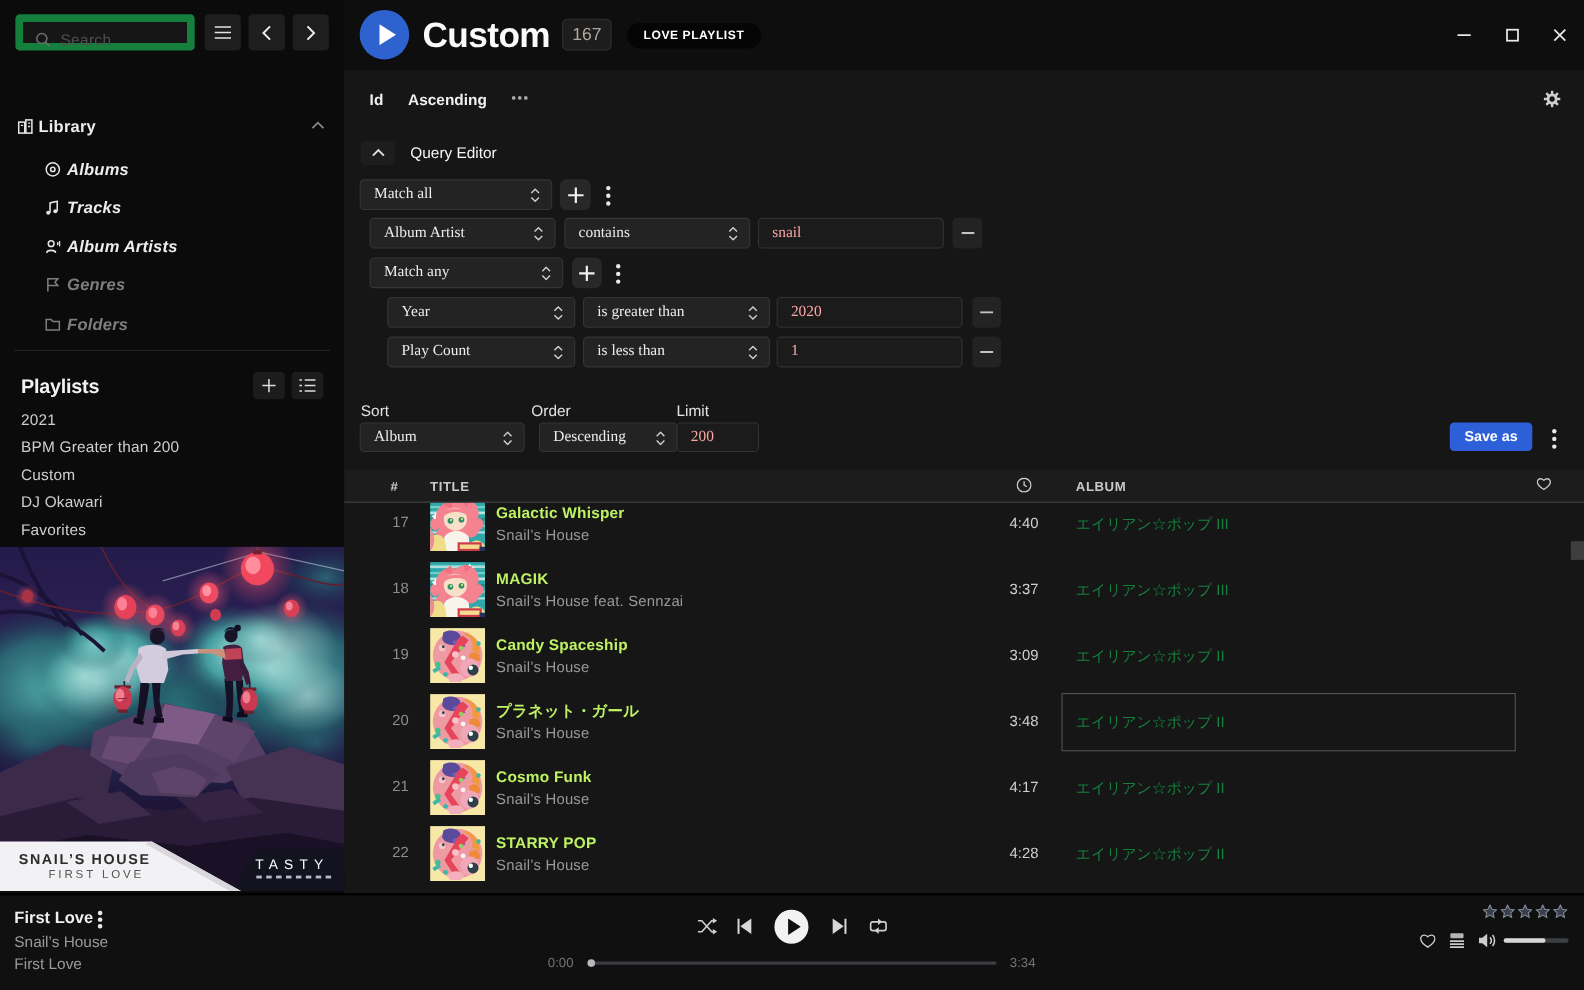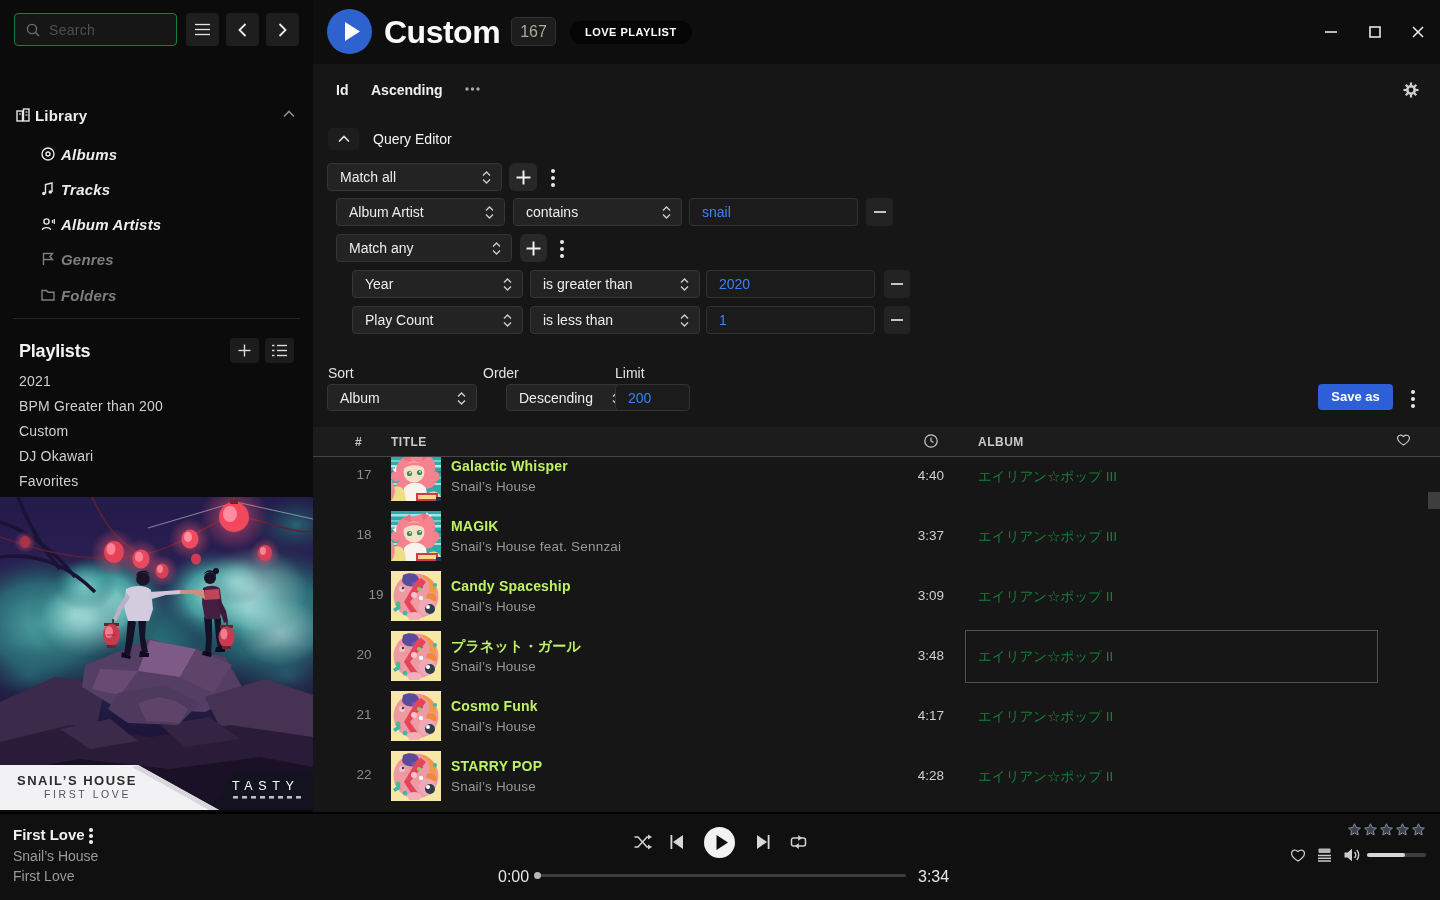--- a/index.html
+++ b/index.html
@@ -2,21 +2,21 @@
 <html><head>
 <meta charset="utf-8">
 <style>
   * { margin:0; padding:0; box-sizing:border-box; }
   html,body { width:1440px; height:900px; overflow:hidden; background:#151515; }
   body { font-family:"Liberation Sans", sans-serif; position:relative; }
   .abs { position:absolute; }
 
   
   #sidebar { left:0; top:0; width:313px; height:812px; background:#0b0b0b; }
-  #search { left:14px; top:13px; width:163px; height:33px; background:#161616; border:1px solid #15803d; border-radius:4px; }
+  #search { left:14px; top:13px; width:163px; height:33px; background:#161616; border:7px solid #15803d; border-radius:4px; }
   #search span { position:absolute; left:34px; top:8px; font-size:14px; color:#4f4f4f; letter-spacing:0.3px; }
   .sqbtn { width:33px; height:33px; top:13px; background:#1e1e1e; border-radius:4px; display:flex; align-items:center; justify-content:center; }
   .navrow { left:0; width:313px; height:30px; display:flex; align-items:center; }
   .navrow .ic { position:absolute; left:16px; width:14px; height:14px; }
   .navrow .sub-ic { left:41px; }
   .navrow .txt { position:absolute; left:35px; font-size:15px; font-weight:bold; color:#ededed; letter-spacing:0.2px;}
   .navrow .sub-txt { left:61px;font-style:italic; }
   .dim { color:#7e7e7e !important; }
   #divider1 { left:13px; top:318px; width:287px; height:1px; background:#262626; }
   #pl-title { left:19px; top:341px; font-size:18px; font-weight:bold; color:#f2f2f2; letter-spacing:-0.2px; }
@@ -29,24 +29,24 @@
   #title { left:384px; top:14px; font-size:32px; font-weight:bold; color:#fafafa; letter-spacing:-0.5px; }
   #count { left:511px; top:17px; width:45px; height:29px; background:#1d1d1d; border:1px solid #313131; border-radius:5px; text-align:center; line-height:27px; font-size:16px; color:#b0a69c; }
   #pill { left:570px; top:21px; height:23px; padding:0 15px; background:#050505; border-radius:12px; color:#fff; font-size:11px; font-weight:bold; letter-spacing:0.5px; line-height:23px; }
   .winbtn { top:24px; width:16px; height:16px; }
 
   
   #content { left:313px; top:64px; width:1127px; height:748px; background:#161616; }
   #sortbar-id { left:336px; top:82px; font-size:14px; font-weight:bold; color:#f0f0f0; }
   #sortbar-asc { left:371px; top:82px; font-size:14px; font-weight:bold; color:#f0f0f0; }
 
-  .sel, .inp, .mbtn, .pbtn { position:absolute; border-radius:4px; }
+  .sel, .inp, .mbtn, .pbtn { position:absolute; border-radius:4px;font-family:Liberation Serif, serif; }
   .sel { background:#232323; border:1px solid #353535; color:#ededed; font-size:14px; line-height:26px; padding-left:12px; }
   .sel svg { position:absolute; right:10px; top:50%; margin-top:-6px; }
-  .inp { background:#1b1b1b; border:1px solid #323232; color:#3b82f6; font-size:14px; line-height:26px; padding-left:12px; }
+  .inp { background:#1b1b1b; border:1px solid #323232; color:#fca5a5; font-size:14px; line-height:26px; padding-left:12px; }
   .mbtn { background:#232323; display:flex; align-items:center; justify-content:center; }
   .pbtn { background:#282828; border-radius:6px; display:flex; align-items:center; justify-content:center; }
   .kebab { position:absolute; width:4px; }
   .kebab i { display:block; width:4px; height:4px; border-radius:50%; background:#e8e8e8; margin-bottom:3px; }
   .lbl { position:absolute; font-size:14px; color:#e2e2e2; }
 
   #saveas { left:1318px; top:384px; width:75px; height:26px; background:#2d5fd8; border-radius:4px; color:#fff; font-size:13px; font-weight:bold; text-align:center; line-height:26px; }
 
   
   #thead { left:313px; top:427px; width:1127px; height:30px; background:#1c1c1c; border-bottom:1px solid #454545; z-index:5; }
@@ -58,21 +58,21 @@
   .talbum { position:absolute; left:978px; font-size:13.5px; color:#15803d; }
   .thumb { position:absolute; left:78px; width:50px; height:50px; }
   #selcell { left:965px; top:630px; width:413px; height:53px; border:1px solid #525252; }
 
   
   #pbar { left:0; top:812px; width:1440px; height:88px; background:#101010; border-top:2px solid #000; }
   #pb-t1 { left:13px; top:826px; font-size:15px; font-weight:bold; color:#f0f0f0; }
   #pb-t2 { left:13px; top:848px; font-size:14px; color:#9a9a9a; }
   #pb-t3 { left:13px; top:868px; font-size:14px; color:#9a9a9a; }
   #pb-play { left:704px; top:827px; width:31px; height:31px; border-radius:50%; background:#f2f2f2; }
-  .ptime { position:absolute; font-size:16px; color:#e5e5e5; }
+  .ptime { position:absolute; font-size:12px; color:#737373; }
   #prog { left:535px; top:874px; width:371px; height:3px; border-radius:2px; background:#3a3d41; }
   #prog-thumb { left:534px; top:872px; width:7px; height:7px; border-radius:50%; background:#b8b8b8; }
   #vol { left:1367px; top:853px; width:59px; height:4px; border-radius:2px; background:#3c4043; }
   #vol-fill { left:1367px; top:853px; width:38px; height:4px; border-radius:2px; background:#d6d6d6; }
 </style>
 </head>
 <body>
 
 <div id="sidebar" class="abs">
   <div id="search" class="abs">
@@ -477,21 +477,21 @@
 
 <div class="lbl abs" style="left:328px;top:365px">Sort</div>
 <div class="lbl abs" style="left:483px;top:365px">Order</div>
 <div class="lbl abs" style="left:615px;top:365px">Limit</div>
 <div class="sel abs" style="left:327px;top:384px;width:150px;height:27px">Album
   <svg width="9" height="13" viewBox="0 0 9 13">
       <path d="M1 4.5 L4.5 1 L8 4.5" fill="none" stroke="#cfcfcf" stroke-width="1.3"></path>
       <path d="M1 8.5 L4.5 12 L8 8.5" fill="none" stroke="#cfcfcf" stroke-width="1.3"></path>
     </svg>
 </div>
-<div class="sel abs" style="left:506px;top:384px;width:126px;height:27px">Descending
+<div class="sel abs" style="left:490px;top:384px;width:126px;height:27px">Descending
   <svg width="9" height="13" viewBox="0 0 9 13">
       <path d="M1 4.5 L4.5 1 L8 4.5" fill="none" stroke="#cfcfcf" stroke-width="1.3"></path>
       <path d="M1 8.5 L4.5 12 L8 8.5" fill="none" stroke="#cfcfcf" stroke-width="1.3"></path>
     </svg>
 </div>
 <div class="inp abs" style="left:615px;top:384px;width:75px;height:27px">200</div>
 <div id="saveas" class="abs">Save as</div>
 <div class="kebab abs" style="left:1411px;top:390px">
     <i></i>
     <i></i>
@@ -578,21 +578,21 @@
       <path d="M35 44 C40 38 48 40 50 46 V50 H36 Z" fill="#f0dd8a"></path>
       <path d="M0 28 C6 38 4 46 0 50 Z" fill="#ef8a96"></path>
       <rect x="25" y="42" width="22" height="8" fill="#cf3b4a"></rect>
       <rect x="27" y="44" width="18" height="4" fill="#f5d98f"></rect>
       <rect x="45" y="46" width="5" height="4" fill="#22325e"></rect>
     </svg>
     <div class="ttitle" style="top:72px">MAGIK</div>
     <div class="tartist" style="top:93px">Snail’s House feat. Sennzai</div>
     <div class="tdur" style="left:571px;top:82px">3:37</div>
     <div class="talbum" style="left:665px;top:82px">エイリアン☆ポップ III</div>
-    <div class="rownum" style="left:48px;top:141px">19</div>
+    <div class="rownum" style="left:36px;top:141px">19</div>
     <svg class="thumb" style="top:125px" width="50" height="50" viewBox="0 0 50 50">
       <rect width="50" height="50" fill="#f7e8a8"></rect>
       <circle cx="25" cy="25" r="22.5" fill="#ee9aa2"></circle>
       <path d="M12 4 C20 0 29 3 28 11 C26 17 13 17 11 10 Z" fill="#5a4a9c"></path>
       <path d="M20 12 L30 9 L32 17 L23 19 Z" fill="#7a5cb2"></path>
       <path d="M32 4 C41 7 46 15 45 23 L38 20 C40 13 37 8 31 6 Z" fill="#f0993f"></path>
       <path d="M36 23 C42 20 47 24 45 30 L35 29 Z" fill="#ee8a3a"></path>
       <path d="M30 7 L35 11 L19 31 L29 45 L24 48 L13 31 L26 9 Z" fill="#e5445a"></path>
       <circle cx="36" cy="36" r="8.5" fill="#f0a8b8"></circle>
       <circle cx="39" cy="38" r="5" fill="#2e4048"></circle>

